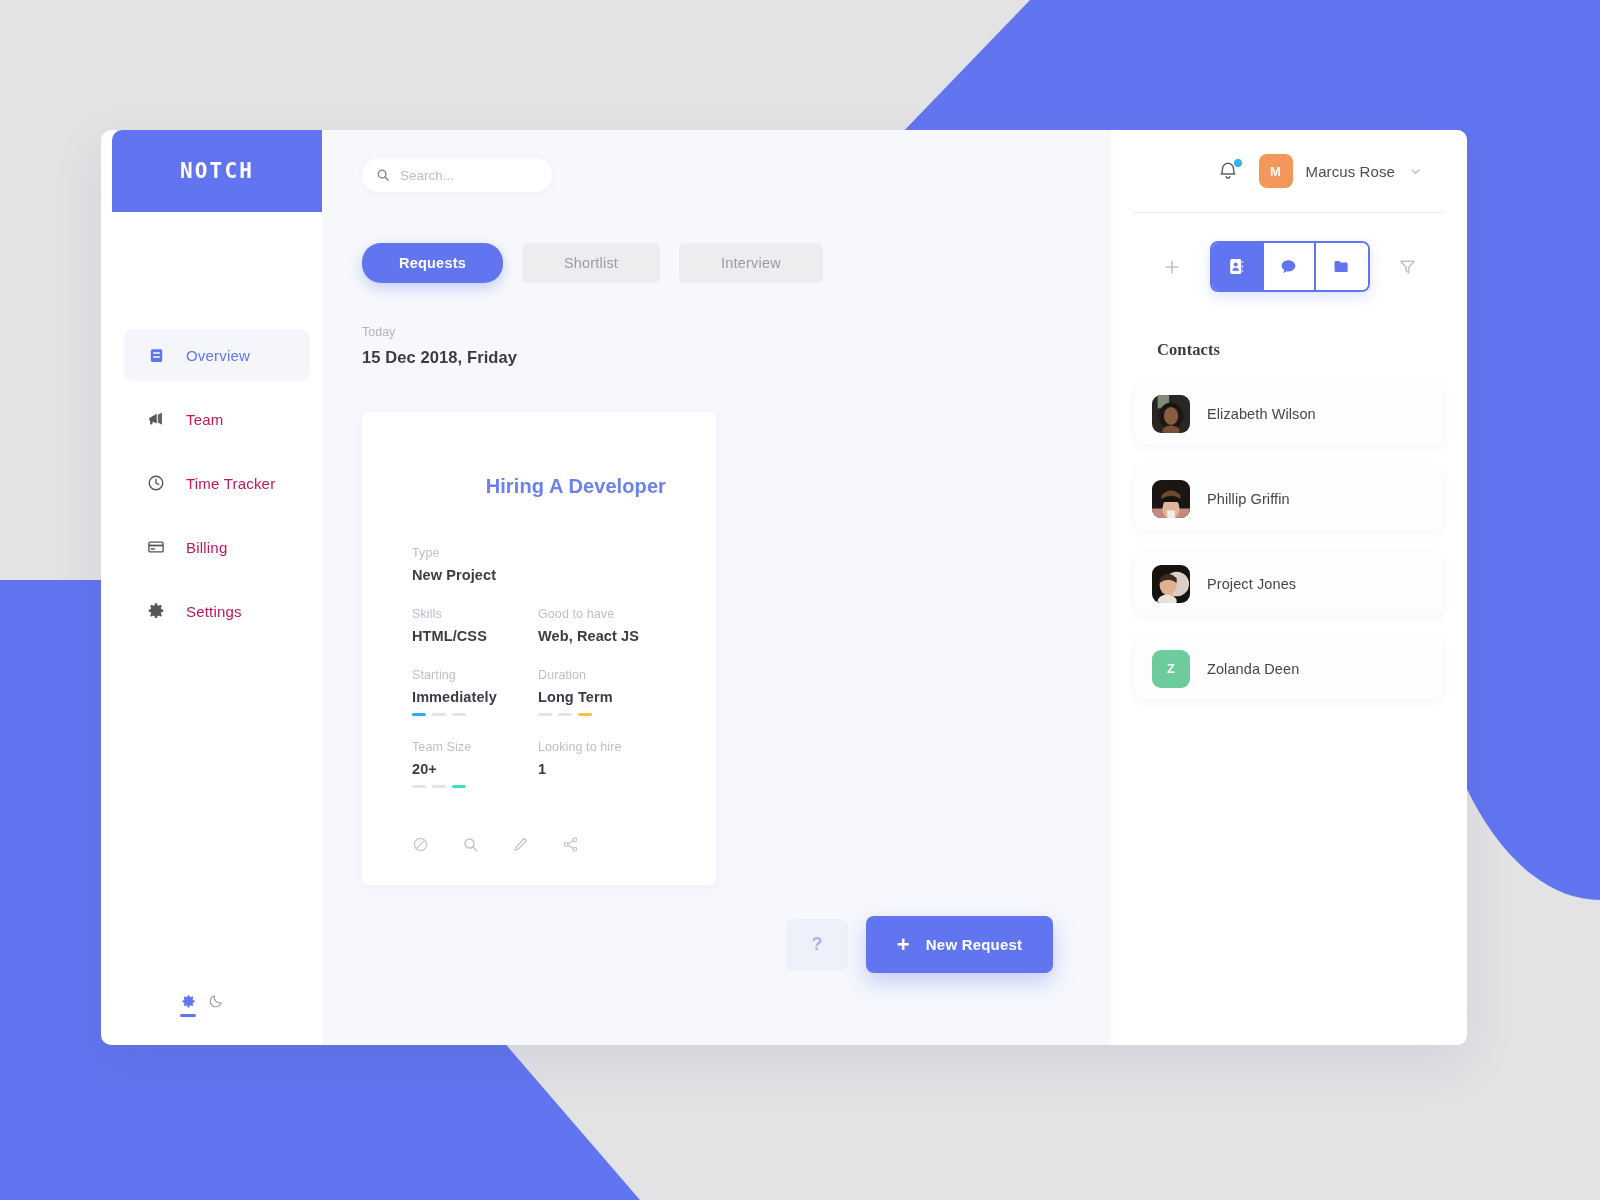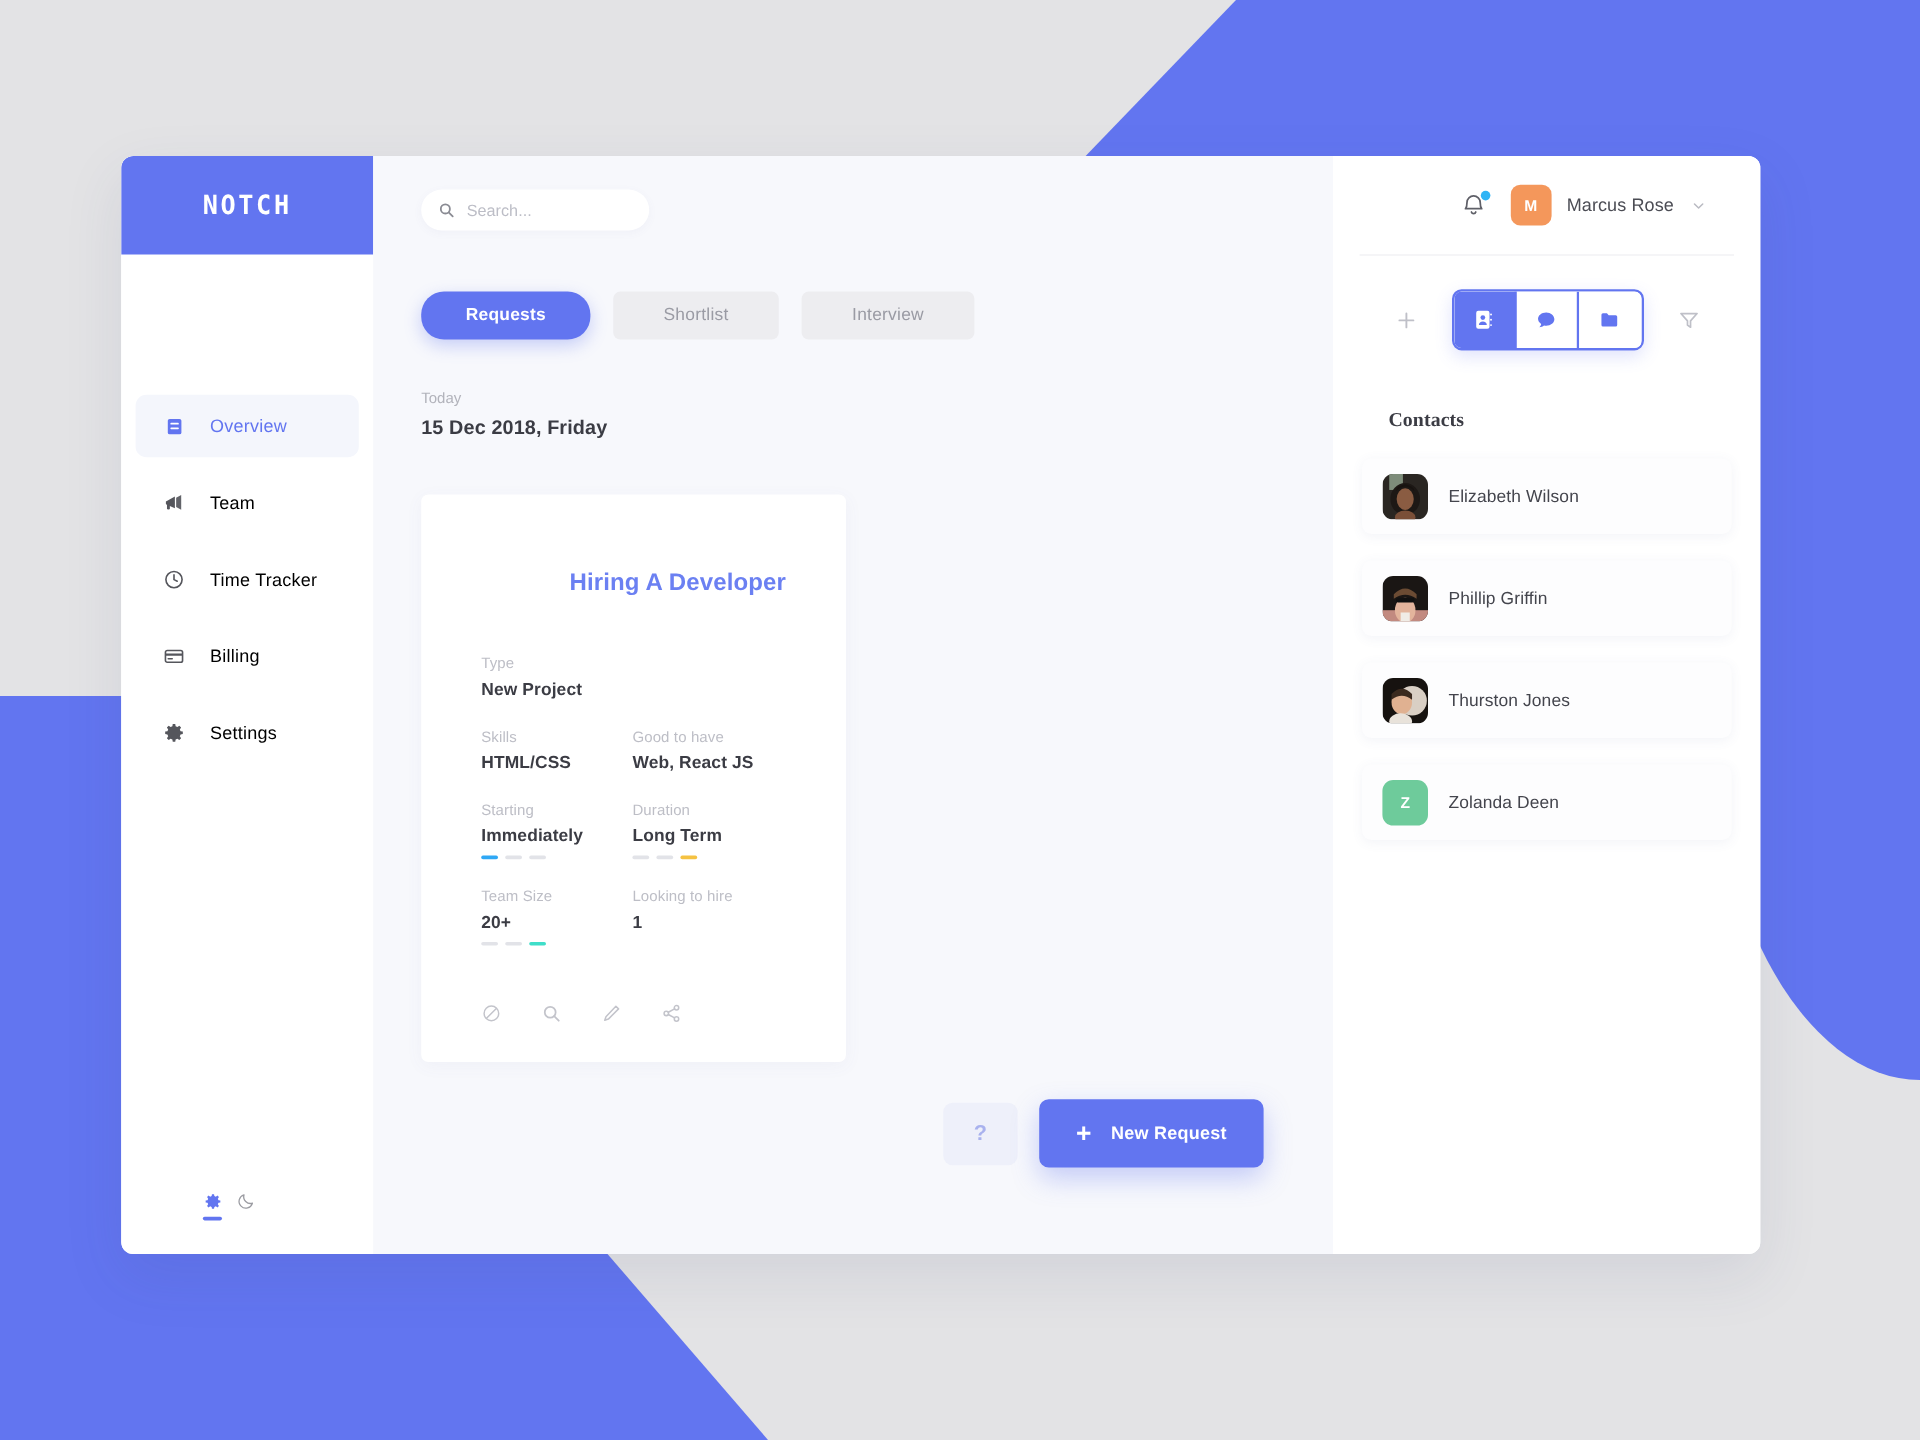--- a/index.html
+++ b/index.html
@@ -46,20 +46,21 @@
   .app-window {
     position: absolute;
     left: 101px; top: 130px;
     width: 1366px; height: 915px;
     border-radius: 10px;
     overflow: hidden;
     display: flex;
     background: #ffffff;
     box-shadow: 0 18px 50px rgba(60,70,120,0.10);
     z-index: 2;
+    padding-left: 11px;
   }
 
   
   .sidebar {
     width: 210px;
     background: #ffffff;
     display: flex;
     flex-direction: column;
     flex: 0 0 210px;
     position: relative;
@@ -99,21 +100,21 @@
   .nav-icon {
     width: 20px; height: 20px;
     display: flex; align-items: center; justify-content: center;
     margin-right: 20px;
     color: #55565c;
     flex: 0 0 20px;
   }
   .nav-item.active .nav-icon { color: #6275f0; }
   .nav-label {
     font-size: 15px;
-    color: #000000;
+    color: #be185d;
     letter-spacing: 0.2px;
   }
   .nav-item.active .nav-label { color: #6275f0; }
 
   .sidebar-footer {
     margin-top: auto;
     padding: 0 0 28px 68px;
     display: flex;
     align-items: flex-end;
     gap: 12px;
@@ -726,21 +727,21 @@
       <div class="contact-card">
         <span class="contact-avatar">
           <svg viewBox="0 0 40 40" class="ph-img">
             <rect width="40" height="40" fill="#16120f"></rect>
             <ellipse cx="26" cy="20" rx="13" ry="13" fill="#d9cfc4"></ellipse>
             <ellipse cx="17" cy="21" rx="9" ry="11" fill="#e0b191"></ellipse>
             <path d="M8 14 Q17 5 26 14 L26 19 Q17 12 8 19 Z" fill="#3b2a1e"></path>
             <ellipse cx="16" cy="38" rx="10" ry="7" fill="#e8e2da"></ellipse>
           </svg>
         </span>
-        <span class="contact-name">Thurston Jones</span>
+        <span class="contact-name">Project Jones</span>
       </div>
 
       <div class="contact-card">
         <span class="contact-avatar" style="background:#6ecb9b;">Z</span>
         <span class="contact-name">Zolanda Deen</span>
       </div>
 
     </div>
   </aside>
 </div>

